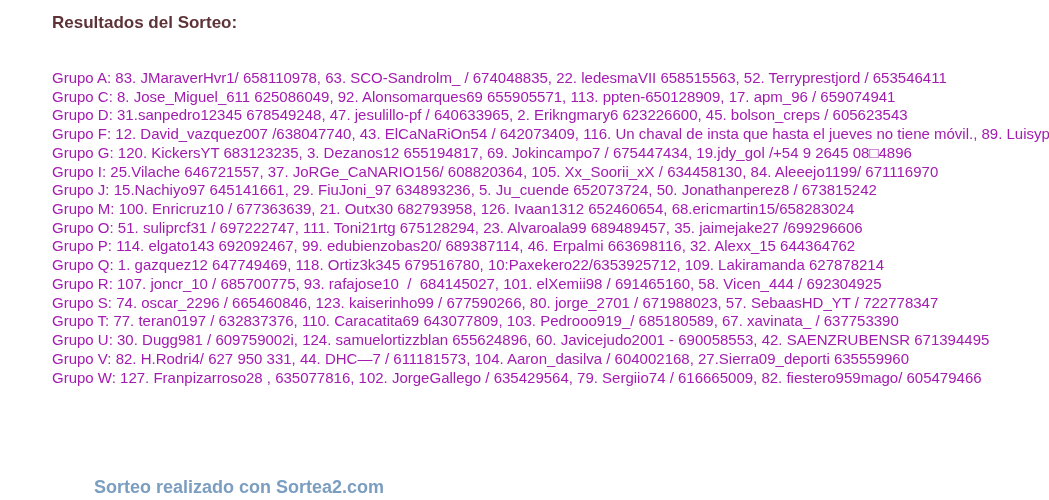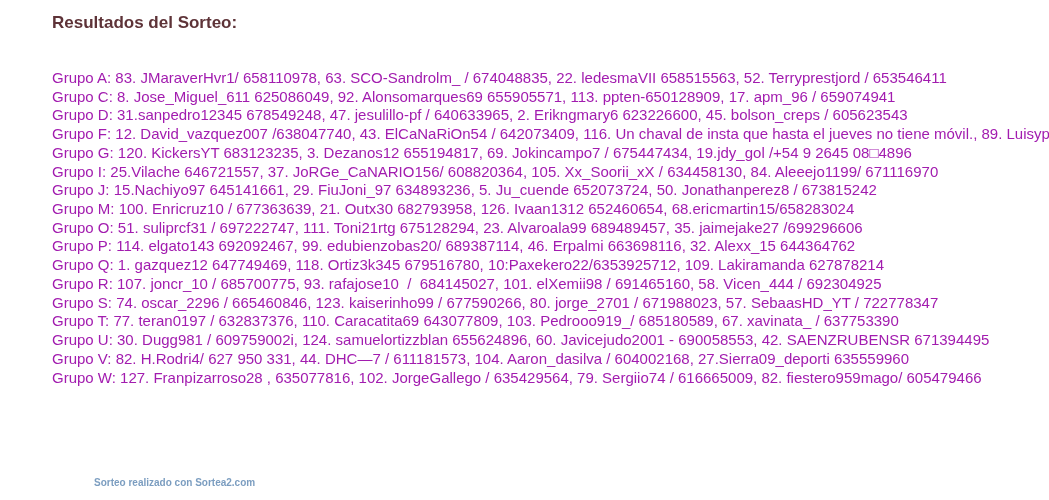--- a/index.html
+++ b/index.html
@@ -38,21 +38,21 @@
     height: 18.72px;
     line-height: 18.72px;
     font-size: 15px;
     color: #a21caf;
     white-space: pre;
   }
   .watermark {
     position: absolute;
     top: 477px;
     left: 50px;
-    font-size: 10px;
+    font-size: 18px;
     font-weight: bold;
     color: rgba(100, 140, 181, 0.85);
     white-space: pre;
     z-index: 5;
   }
 </style>
 </head>
 <body>
 
 <div class="page">

